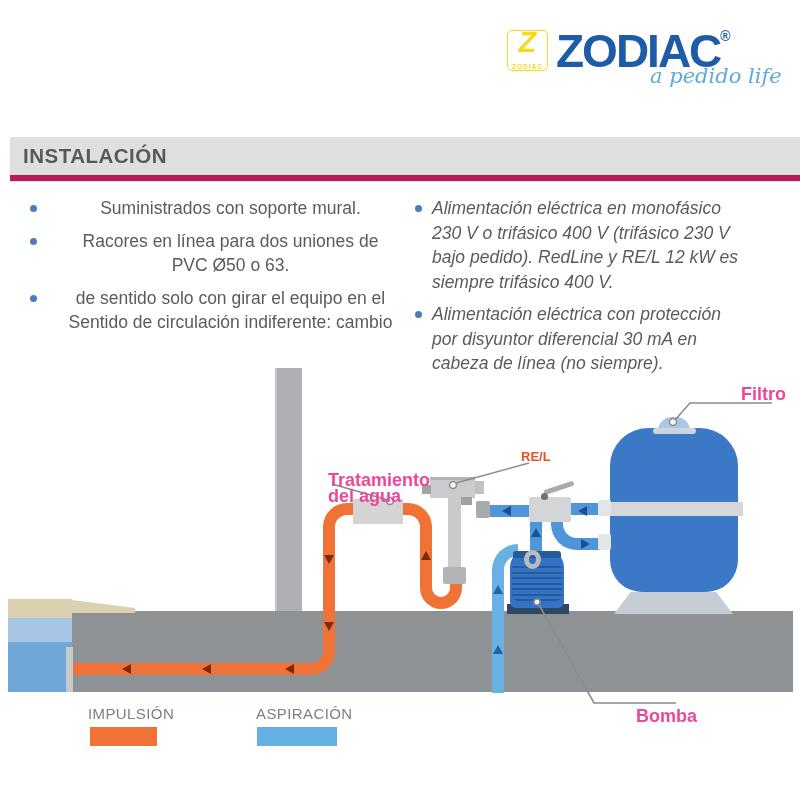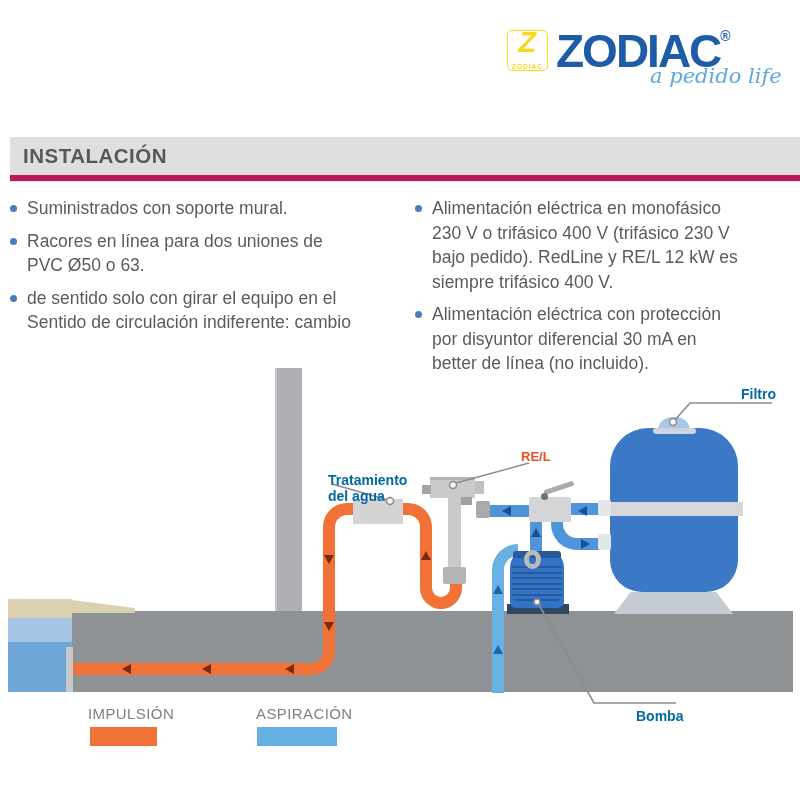--- a/index.html
+++ b/index.html
@@ -21,22 +21,22 @@
     color:#5FA9DC;font-family:"DejaVu Serif",serif;white-space:nowrap;}
 
   
   .sec-bar{position:absolute;left:10px;top:137px;width:797px;height:38px;background:#DFDFDF;
     border-bottom:6px solid #be185d;box-shadow:0 1px 0 #cfe6f2;}
   .sec-title{line-height:38px;padding-left:13px;font-size:20.5px;font-weight:bold;
     color:#57585A;letter-spacing:.5px;}
 
   
   .blist{list-style:none;margin:0;padding:0;position:absolute;top:196px;}
-  .blist.left{left:8px;width:386px;}
-  .blist.right{left:413px;width:382px;}
+  .blist.left{left:28px;width:386px;text-align:center;}
+  .blist.right{left:413px;width:382px;font-style:italic;}
   .blist li{position:relative;padding-left:19px;margin-bottom:8px;font-size:17.5px;
     line-height:24.5px;color:#595B5E;}
   .blist li::before{content:"";position:absolute;left:2px;top:9px;width:7px;height:7px;
     border-radius:50%;background:#4A7EBB;}
   .ln{display:block;white-space:nowrap;}
 
   
   .box{position:absolute;}
   .elb{position:absolute;box-sizing:border-box;border:0 solid #F07236;}
   .elb.blue{border-color:#4E95D9;}
@@ -50,21 +50,21 @@
     border-bottom-left-radius:22px;border-bottom-right-radius:22px;}
   .tri{position:absolute;width:0;height:0;}
   .tri.l{border-top:5px solid transparent;border-bottom:5px solid transparent;border-right:9px solid currentColor;}
   .tri.r{border-top:5px solid transparent;border-bottom:5px solid transparent;border-left:9px solid currentColor;}
   .tri.u{border-left:5px solid transparent;border-right:5px solid transparent;border-bottom:9px solid currentColor;}
   .tri.d{border-left:5px solid transparent;border-right:5px solid transparent;border-top:9px solid currentColor;}
   .c-oark{color:#7B2A10;}
   .c-navy{color:#1D4E94;}
   .c-lnavy{color:#2563A8;}
 
-  .dlabel{position:absolute;font-weight:bold;color:#0369a1;font-size:14px;line-height:16px;}
+  .dlabel{position:absolute;font-weight:bold;color:#ec4899;font-size:18px;line-height:16px;}
   .dlabel.orange{color:#EE4E23;font-size:13px;}
   .legend-label{position:absolute;font-size:15px;color:#7E8083;letter-spacing:.4px;}
   .swatch{position:absolute;height:19px;}
   svg.overlay{position:absolute;left:0;top:0;pointer-events:none;}
 </style>
 </head>
 <body>
 
 <div class="page">
 
@@ -95,21 +95,21 @@
   <ul class="blist right">
     <li>
       <span class="ln">Alimentación eléctrica en monofásico</span>
       <span class="ln">230 V o trifásico 400 V (trifásico 230 V</span>
       <span class="ln">bajo pedido). RedLine y RE/L 12 kW es</span>
       <span class="ln">siempre trifásico 400 V.</span>
     </li>
     <li>
       <span class="ln">Alimentación eléctrica con protección</span>
       <span class="ln">por disyuntor diferencial 30 mA en</span>
-      <span class="ln">better de línea (no incluido).</span>
+      <span class="ln">cabeza de línea (no siempre).</span>
     </li>
   </ul>
 
   <div class="box" style="left:275px;top:368px;width:25px;height:245px;background:#AEB0B3;border-left:2px solid #C2C4C6;"></div>
 
   <div class="box" style="left:72px;top:611px;width:721px;height:81px;background:#8F9295;"></div>
 
   <div class="box" style="left:8px;top:599px;width:64px;height:19px;background:#DBD1B1;"></div>
   <div class="box" style="left:72px;top:600px;width:63px;height:13px;background:#DBD1B1;clip-path:polygon(0 0,100% 62%,100% 100%,0 100%);"></div>
   <div class="box" style="left:8px;top:618px;width:64px;height:24px;background:#A6C4E4;"></div>

